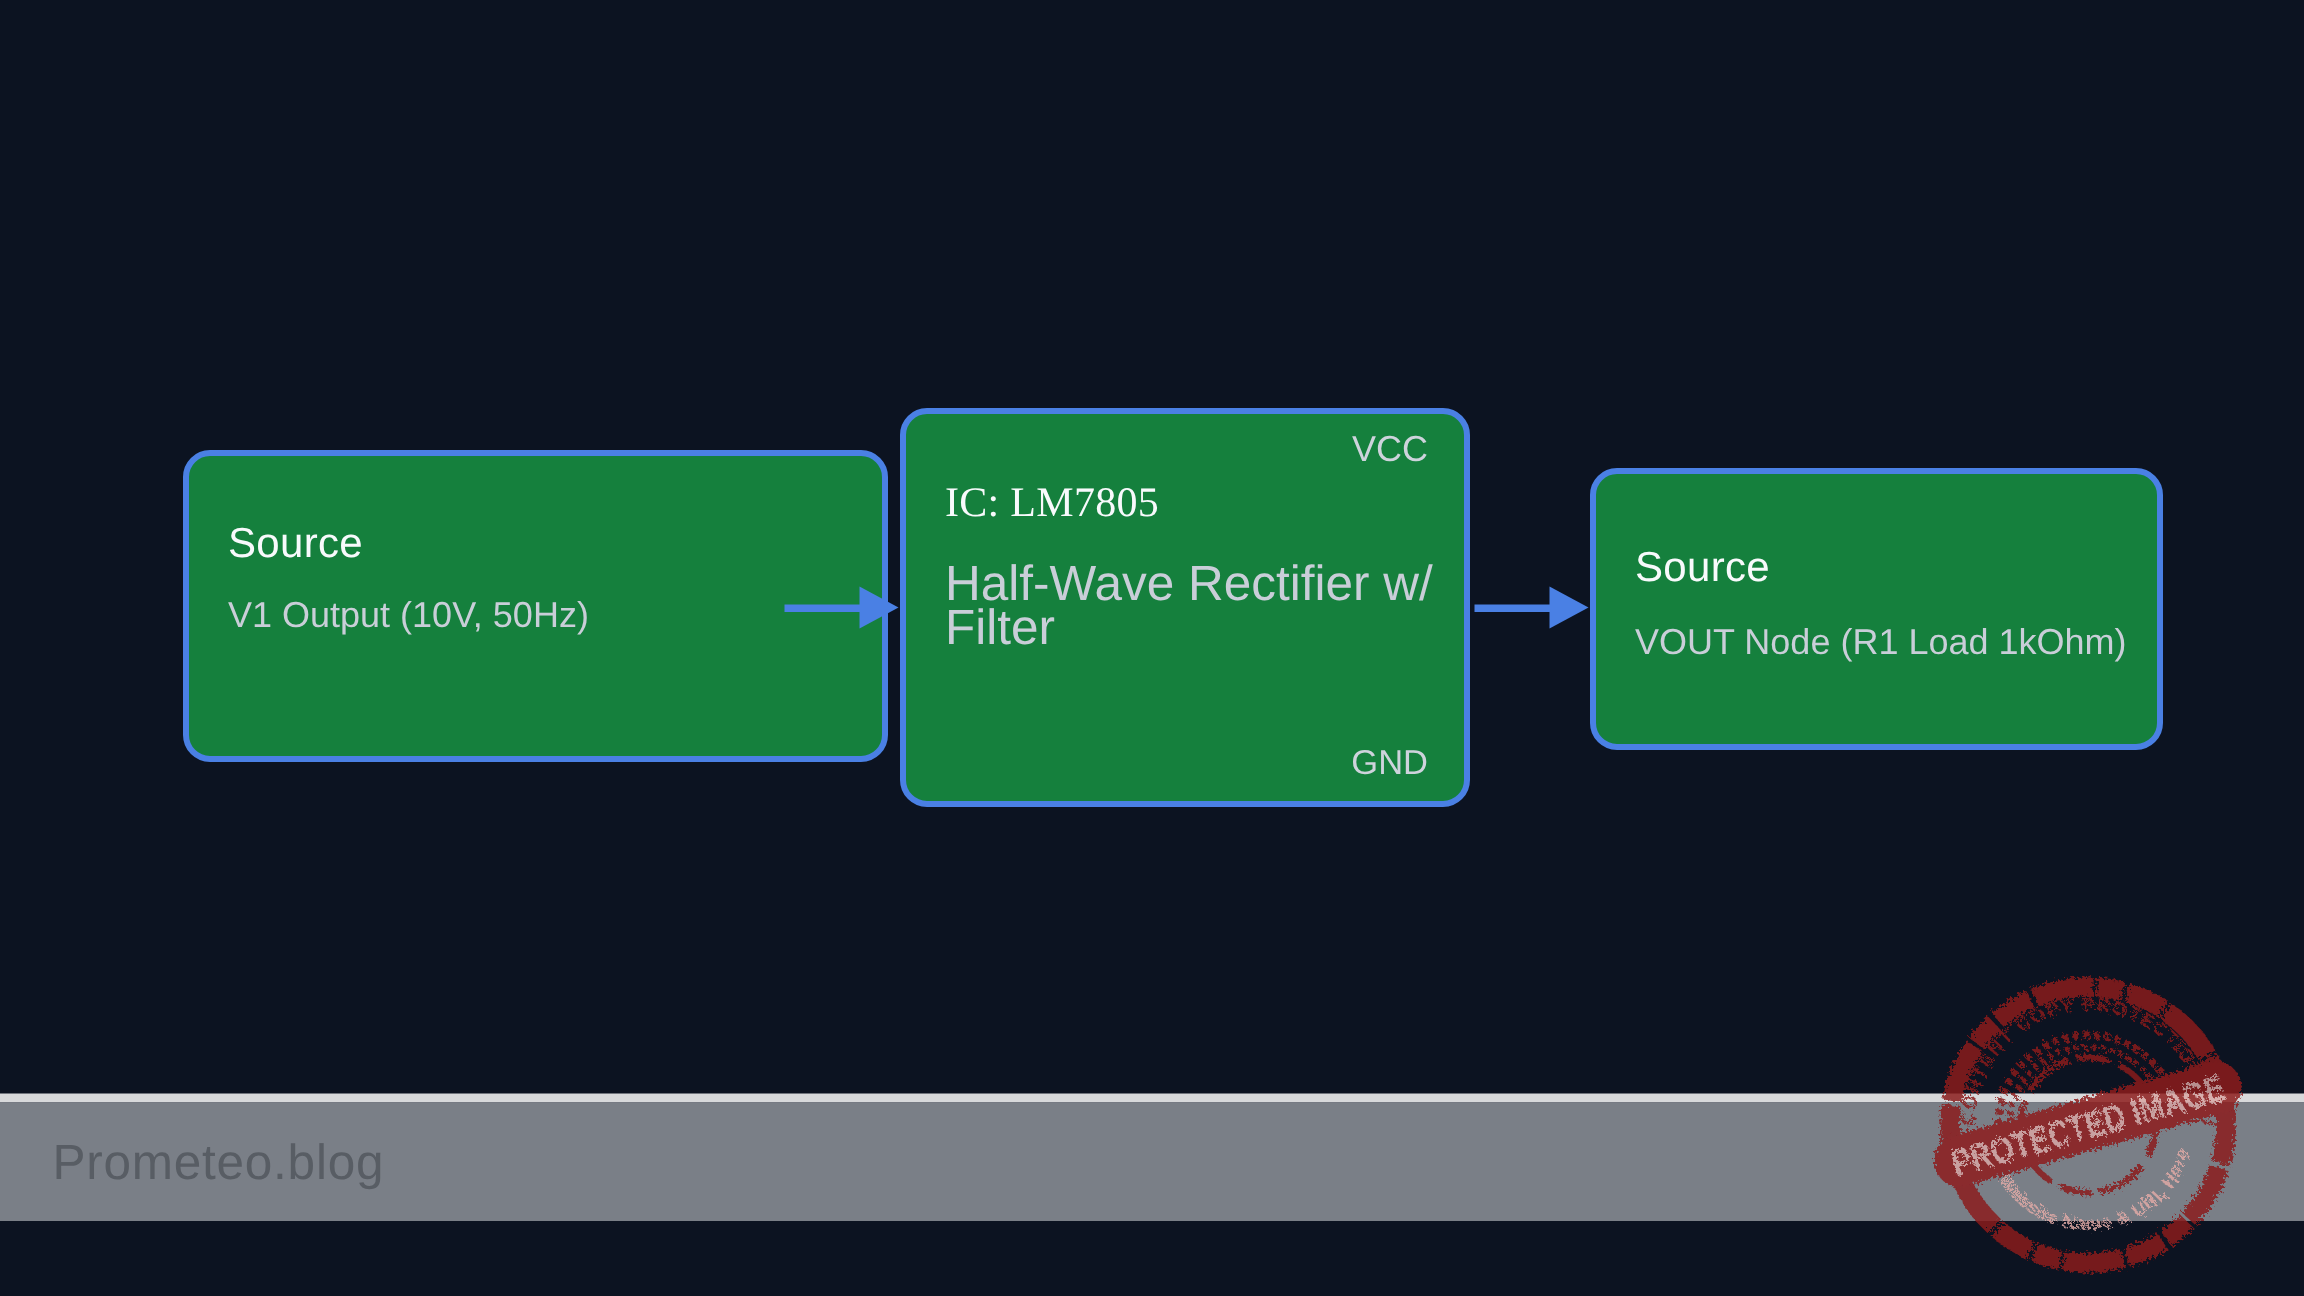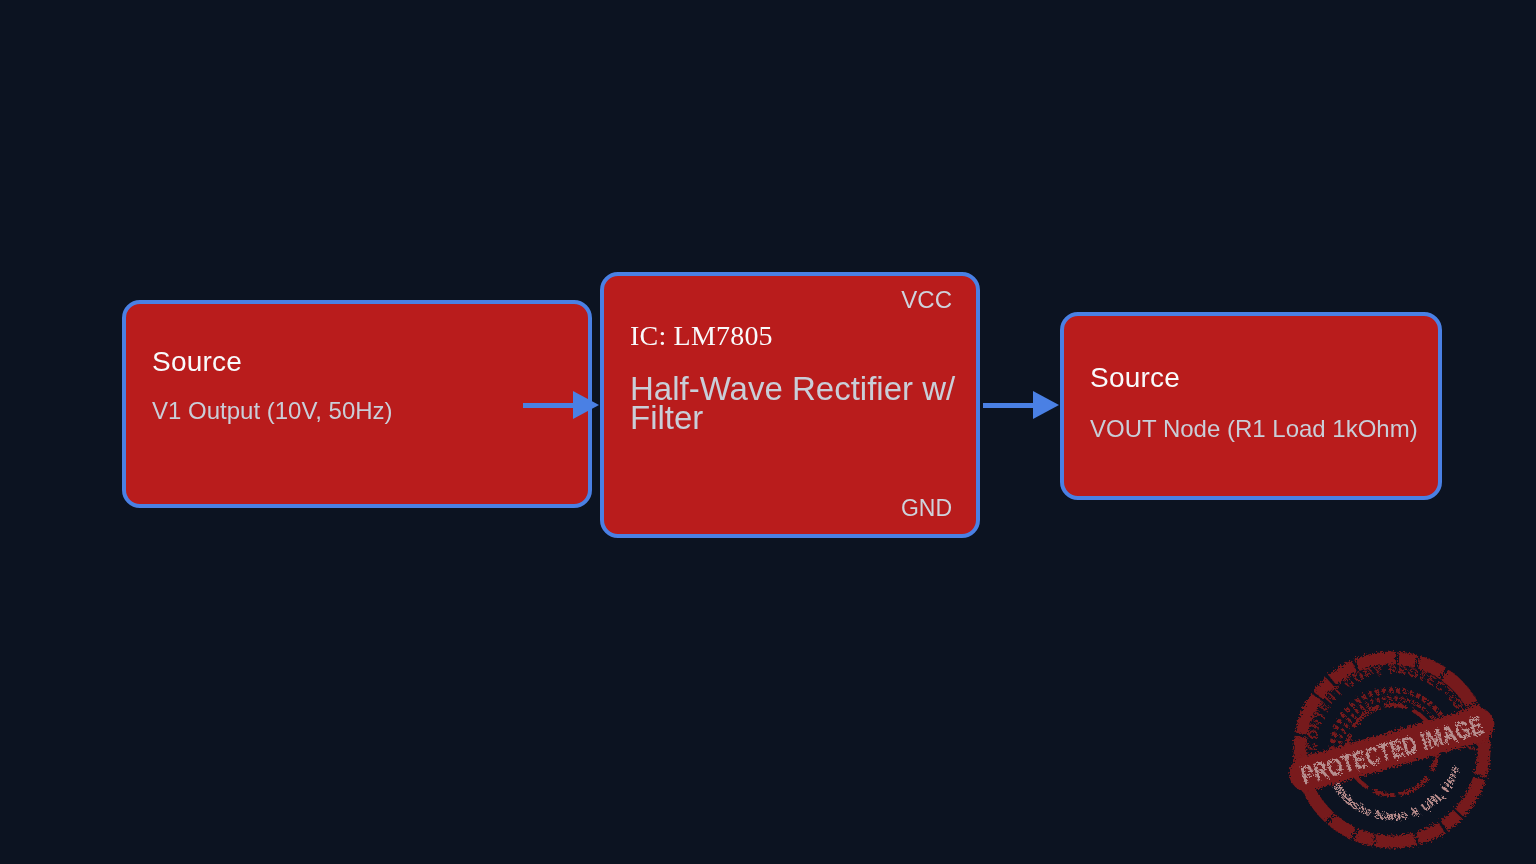--- a/index.html
+++ b/index.html
@@ -10,21 +10,21 @@
     position: relative;
     width: 1536px;
     height: 864px;
     background: #0c1321;
     overflow: hidden;
   }
 
   
   .block {
     position: absolute;
-    background: #b91c1c;
+    background: #15803d;
     border: 4px solid #4a80e4;
     border-radius: 18px;
   }
   .block-source { left: 122px; top: 300px; width: 470px; height: 208px; }
   .block-ic     { left: 600px; top: 272px; width: 380px; height: 266px; }
   .block-output { left: 1060px; top: 312px; width: 382px; height: 188px; }
 
   .block-title {
     position: absolute;
     left: 26px;
@@ -132,20 +132,25 @@
   <div class="arrow arrow-2">
     <div class="shaft"></div>
     <div class="head"></div>
   </div>
 
   <div class="block block-output">
     <div class="block-title">Source</div>
     <div class="block-sub">VOUT Node (R1 Load 1kOhm)</div>
   </div>
 
+  <div class="footer">
+    <div class="edge"></div>
+    <div class="bar"></div>
+    <div class="brand">Prometeo.blog</div>
+  </div>
 
   <svg class="stamp" viewBox="0 0 260 260" xmlns="http://www.w3.org/2000/svg">
     <defs>
       <filter id="rough" x="-15%" y="-15%" width="130%" height="130%">
         <feTurbulence type="fractalNoise" baseFrequency="0.55" numOctaves="2" seed="7" result="n"></feTurbulence>
         <feDisplacementMap in="SourceGraphic" in2="n" scale="7"></feDisplacementMap>
       </filter>
       <path id="arcTop" d="M 54 130 A 76 76 0 0 1 206 130" fill="none"></path>
       <path id="arcBottom" d="M 60 130 A 70 70 0 0 0 200 130" fill="none"></path>
     </defs>

